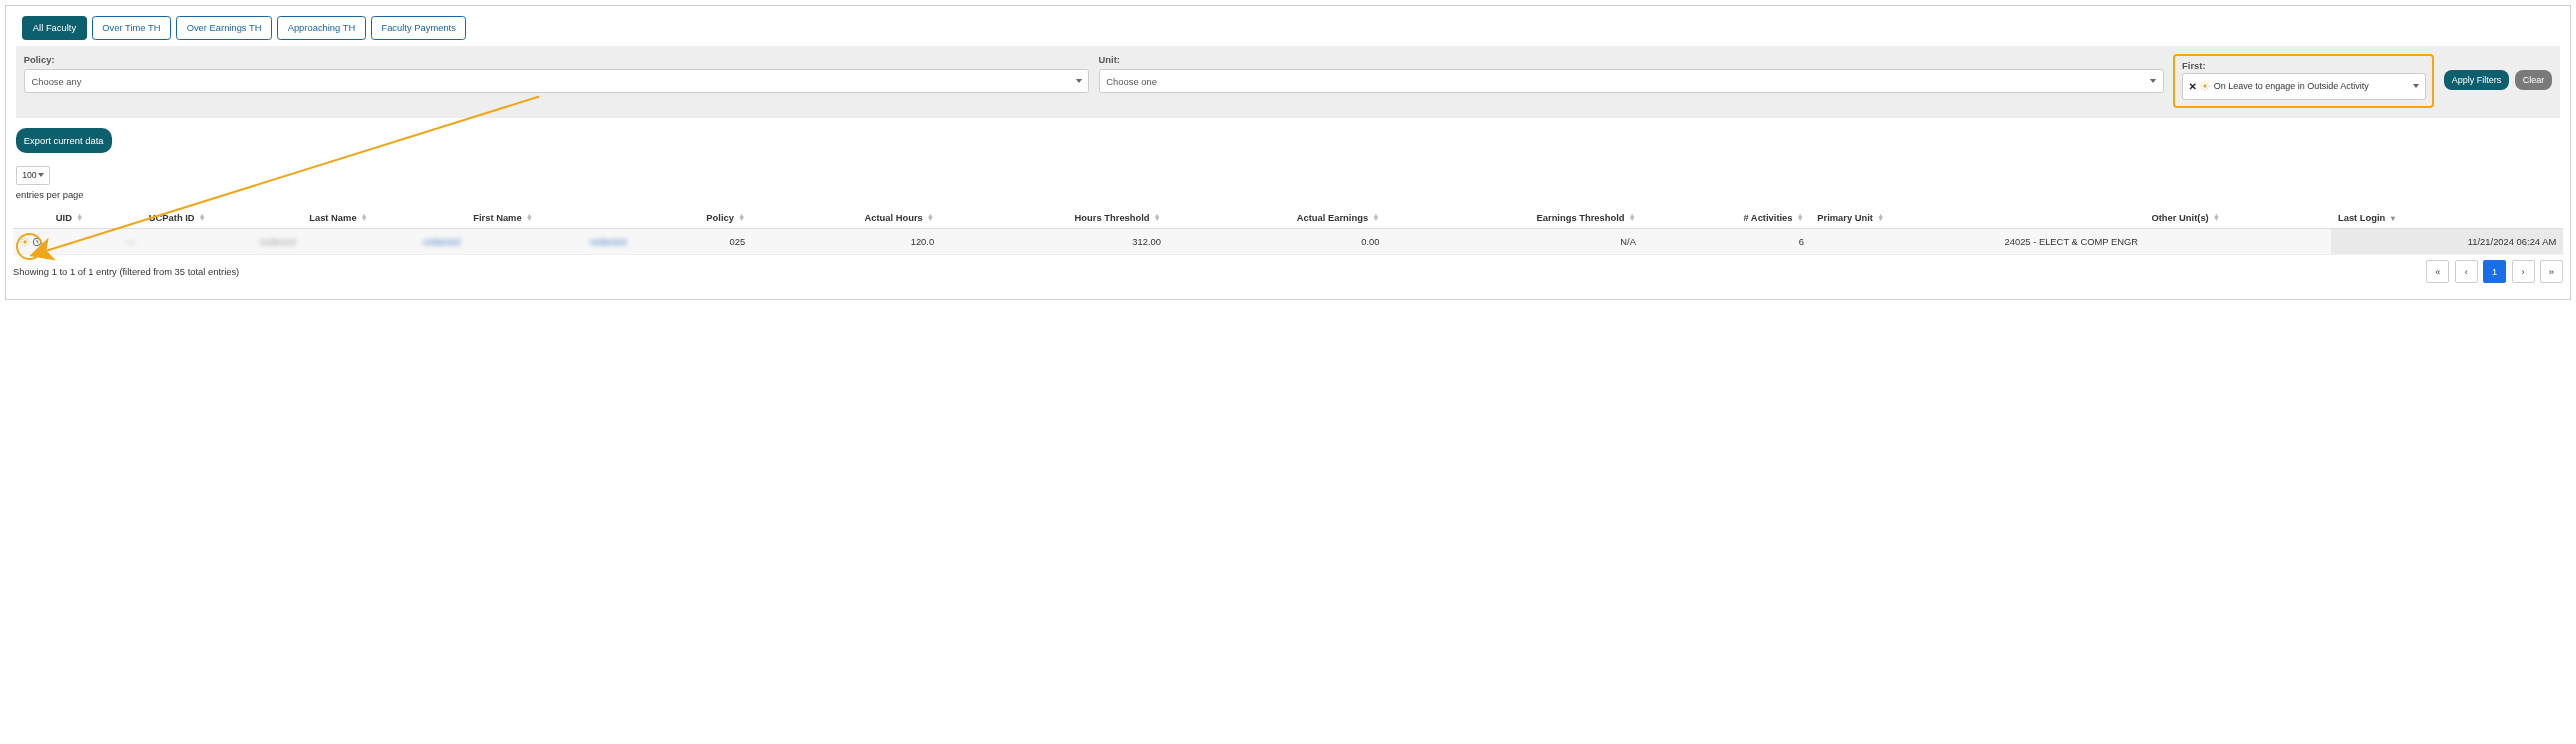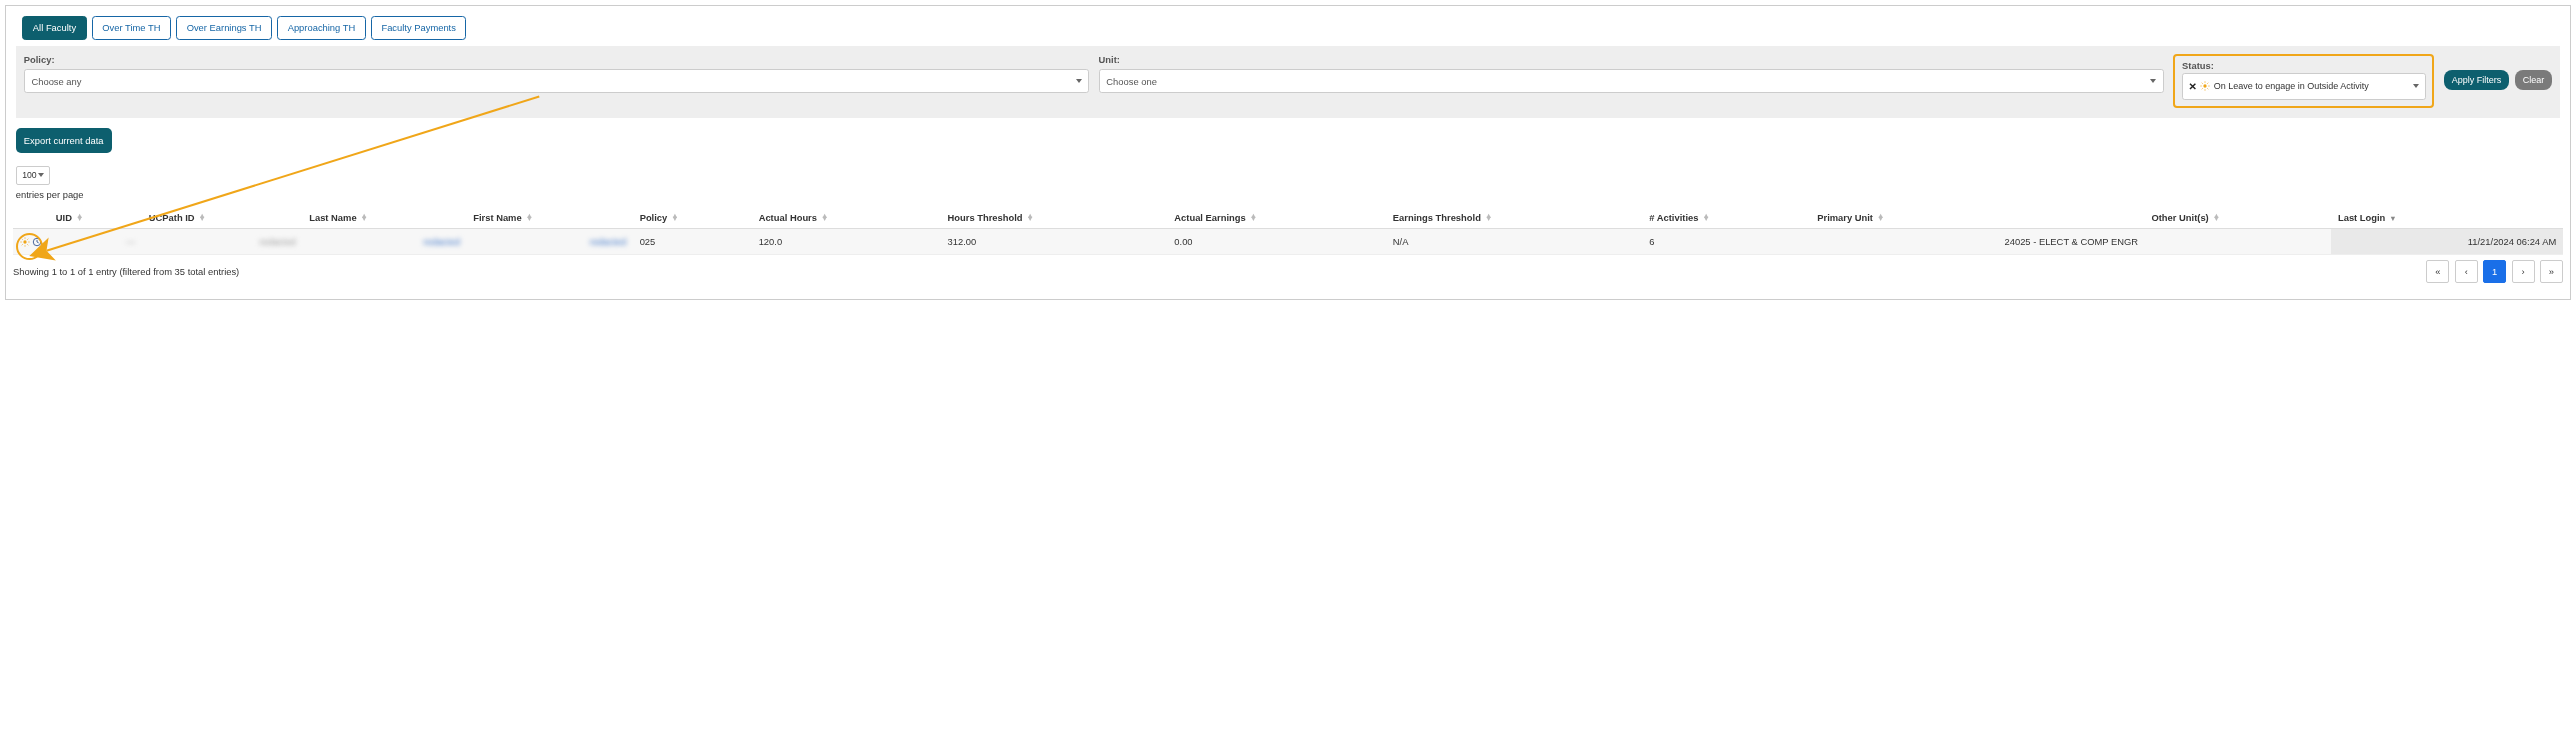--- a/index.html
+++ b/index.html
@@ -103,21 +103,21 @@
     cursor: pointer;
   }
   .btn.apply { background: #0d5f6e; }
   .btn.clear { background: #7a7a7a; }
 
   
   .export-btn {
     background: #0d5f6e;
     color: #fff;
     border: none;
-    border-radius: 5px;
+    border-radius: 10px;
     padding: 6.7px 8px;
     font-size: 9.4px;
     margin: 2.7px 0 9.4px 2.7px;
     cursor: pointer;
   }
 
   
   .page-size { margin: 4px 0 6.7px 2.7px; font-size: 9.4px; color:#333; }
   .page-size .sel {
     display: inline-flex;
@@ -134,21 +134,21 @@
   thead th {
     text-align: left;
     font-weight: 600;
     font-size: 9.4px;
     color: #333;
     border-bottom: 0.7px solid #ddd;
     padding: 5.4px 6.7px;
     position: relative;
     vertical-align: bottom;
   }
-  thead th.center, tbody td.center { text-align: left; }
+  thead th.center, tbody td.center { text-align: right; }
   .sort-both {
     display:inline-block;
     margin-left:4px;
     color:#bbb;
     font-size:7.4px;
     line-height:2.7px;
   }
   .sort-both::before { content:"▲"; display:block; }
   .sort-both::after { content:"▼"; display:block; }
   .sort-desc { color:#888; font-size:7.4px; margin-left:4px; }
@@ -234,21 +234,21 @@
     </div>
     <div class="filter-group">
       <label>Unit:</label>
       <div class="select">
         <span>Choose one</span>
         <span class="caret-down"></span>
       </div>
     </div>
 
     <div class="status-box">
-      <label style="font-weight:600;color:#555;font-size:9.4px;">Status:</label>
+      <label style="font-weight:600;color:#555;font-size:9.4px;">First:</label>
       <div class="inner">
         <span class="chip">
           <span class="x">✕</span>
           <span class="sun-icon">
             <svg width="10" height="10" viewBox="0 0 24 24">
                 <circle cx="12" cy="12" r="4" fill="#f0a619"></circle>
                 <g stroke="#f0a619" stroke-width="2">
                   <line x1="12" y1="1" x2="12" y2="4"></line>
                   <line x1="12" y1="20" x2="12" y2="23"></line>
                   <line x1="1" y1="12" x2="4" y2="12"></line>

